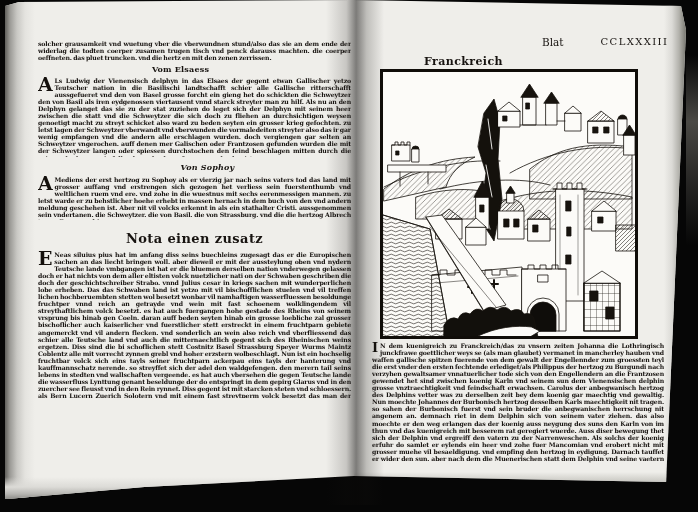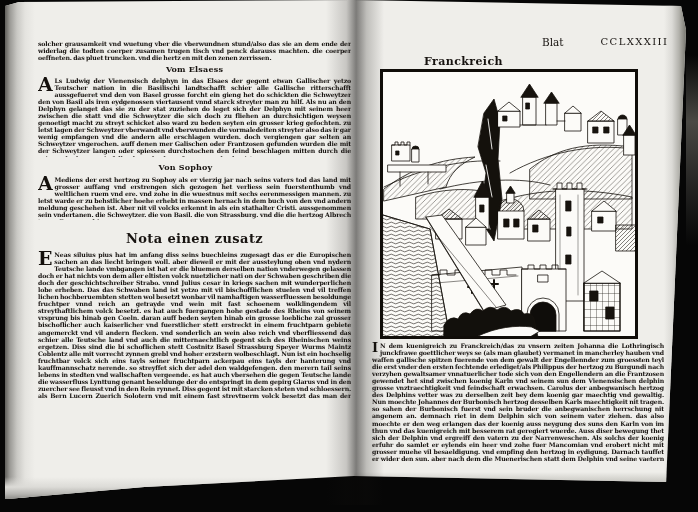--- a/index.html
+++ b/index.html
@@ -45,27 +45,27 @@
 <body>
 
 <div class="scene">
 
   <div class="page page-left">
     <div class="edge-left"></div>
     <div class="edge-bottom-l"></div>
 
     <p class="bodytext abs" style="left:33px;top:40px;width:313px;height:23px;">solcher grausamkeit vnd wuetung vber die vberwundnen stund/also das sie an dem ende der widerlag die todten coerper zusamen trugen tisch vnd penck darauss machten. die coerper oeffneten. das pluet truncken. vnd die hertz en mit den zenen zerrissen.</p>
 
-    <h3 class="sec-head" style="left:33px;top:64px;width:313px;">Vom Elsaess</h3>
+    <h3 class="sec-head" style="left:19px;top:64px;width:313px;">Vom Elsaess</h3>
 
     <div class="sec abs" style="left:33px;top:77px;width:313px;height:80px;">
       <span class="dropcap">A</span><span>Ls Ludwig der Vienensisch delphyn in das Elsaes der gegent etwan Gallischer yetzo Teutscher nation in die Basilischi landtschafft schier alle Gallische ritterschafft aussgefueret vnd den von Basel grosse forcht ein gieng het do schickten die Schweytzer den von Basil als iren eydgenossen viertausent vnnd starck streyter man zu hilf. Als nu an den Delphyn gelanget das sie zu der stat zuziehen do leget sich der Delphyn mit seinem heer zwischen die statt vnd die Schweytzer die sich doch zu fliehen an durchsichtigen weysen genoetigt macht zu streyt schicket also ward zu beden seyten ein grosser krieg gefochten. zu letst lagen der Schweytzer vberwandt vnd vberwunden die vormaledeiten streyter also das ir gar wenig empfangen vnd die andern alle erschlagen wurden. doch vergiengen gar selten an Schweytzer vngerochen. auff denen mer Galischen oder Frantzosen gefunden wurden die mit der Schweytzer langen oder spiessen durchstochen den feind beschlagen mitten durch die spiess oder langen ein fallende nachzal empfangen wurden begirten.</span>
     </div>
 
-    <h3 class="sec-head" style="left:24px;top:162px;width:313px;">Von Sophoy</h3>
+    <h3 class="sec-head" style="left:46px;top:162px;width:313px;font-style:italic;">Von Sophoy</h3>
 
     <div class="sec abs" style="left:33px;top:176px;width:313px;height:44px;">
       <span class="dropcap">A</span><span>Mediens der erst hertzog zu Sophoy als er vierzig jar nach seins vaters tod das land mit grosser auffang vnd erstrengen sich gezogen het verliess sein fuerstenthumb vnd weltlichen ruem vnd ere. vnd zohe in die wuestnus mit sechs eerenmessigen mannen. zu letst warde er zu behstlicher hoehe erhebt in massen hernach in dem buch von den vnd andern meldung geschehen ist. Aber nit vil volcks erkennt in als ein stathalter Cristi. aussgenommen sein vndertanen. die Schweytzer. die von Basil. die von Strassburg. vnd die die hertzog Albrech ten zu Bayern anhiengen.</span>
     </div>
 
     <h3 class="sec-head sec-head-big" style="left:33px;top:231px;width:313px;text-align:center;">Nota einen zusatz</h3>
 
     <div class="sec abs" style="left:33px;top:251px;width:313px;height:147px;">
       <span class="dropcap">E</span><span>Neas siluius pius hat im anfang diss seins buechleins zugesagt das er die Europischen sachen an das liecht bringen woll. aber dieweil er mit der aussteylung oben vnd nydern Teutsche lande vmbgangen ist hat er die bluemen derselben nation vnderwegen gelassen doch er hat nichts von dem aller eltisten volck nuetzlicher nati on der Schwaben geschriben die doch der geschichtschreiber Strabo. vnnd Julius cesar in kriegs sachen mit wunderperlichen lobe erheben. Das das Schwaben land ist yetzo mit vil bischofflichen stuelen vnd vil treffen lichen hochberuembten stetten wol besetzt wonbar vil namhaftigen wasserfluessen besoldunge fruchtper vnnd reich an getrayde vnd wein mit fast schoenem wolklingendem vil streythaftlichem volck besetzt. es hat auch fuergangen hohe gestade des Rheins von seinem vrsprung bis hinab gen Coeln. daran auff beden seyten hinab ein grosse loebliche zal grosser bischoflicher auch kaiserlicher vnd fuerstlicher stett erstreckt in einem fruchtparn gebiete angemerckt vnd vil andern flecken. vnd sonderlich an wein also reich vnd vberfliessend das schier alle Teutsche land vnd auch die mitternaechtlich gegent sich des Rheinischen weins ergetzen. Diss sind die bi schoflichen stett Costnitz Basel Strassburg Speyer Wurms Maintz Coblentz alle mit vorrecht zynnen grebl vnd hoher erzstern wolbeschlagt. Nun ist ein hochselig fruchtbar volck sich eins tayls seiner fruchtparn ackerpau eins tayls der hanterung vnd kauffmannschatz nerende. so streyffet sich der adel den waldgefengen. den merern tail seins lebens in stedten vnd wallschaften vergeende. es hat auch vbersehen die gegen Teutsche lande die wasserfluss Lynttung genant beseldunge der do entspringt in dem gepirg Glarus vnd in den zuercher see fleusst vnd in den Rein rynnet. Diss gegent ist mit starcken steten vnd schloessern. als Bern Lucern Zuerich Solotern vnd mit einem fast streytperm volck besetzt das man der Schweytzer pund nennet. vnd allen daselbst vmbgelegnen fuerstenthumen erschrockenlich ist vnd in kurtzen jarn sein gewalt wunderperlicher weise erweitert hat. Es hat auch fuergangen Flandern Hennegaw Brabant an reichen schoenen vnd kauffmannschaetzen fast durchleuchtige ge gent. darinn ligen Bruegk Ipern Mecheln Antdorff. das wiewol dieselben gegent etwan dem nydern Franckreich zugezelt worden sind so reden sie doch yetzo nach erweyterung der Teutschen nation mit Teutscher zungen.</span>
     </div>

